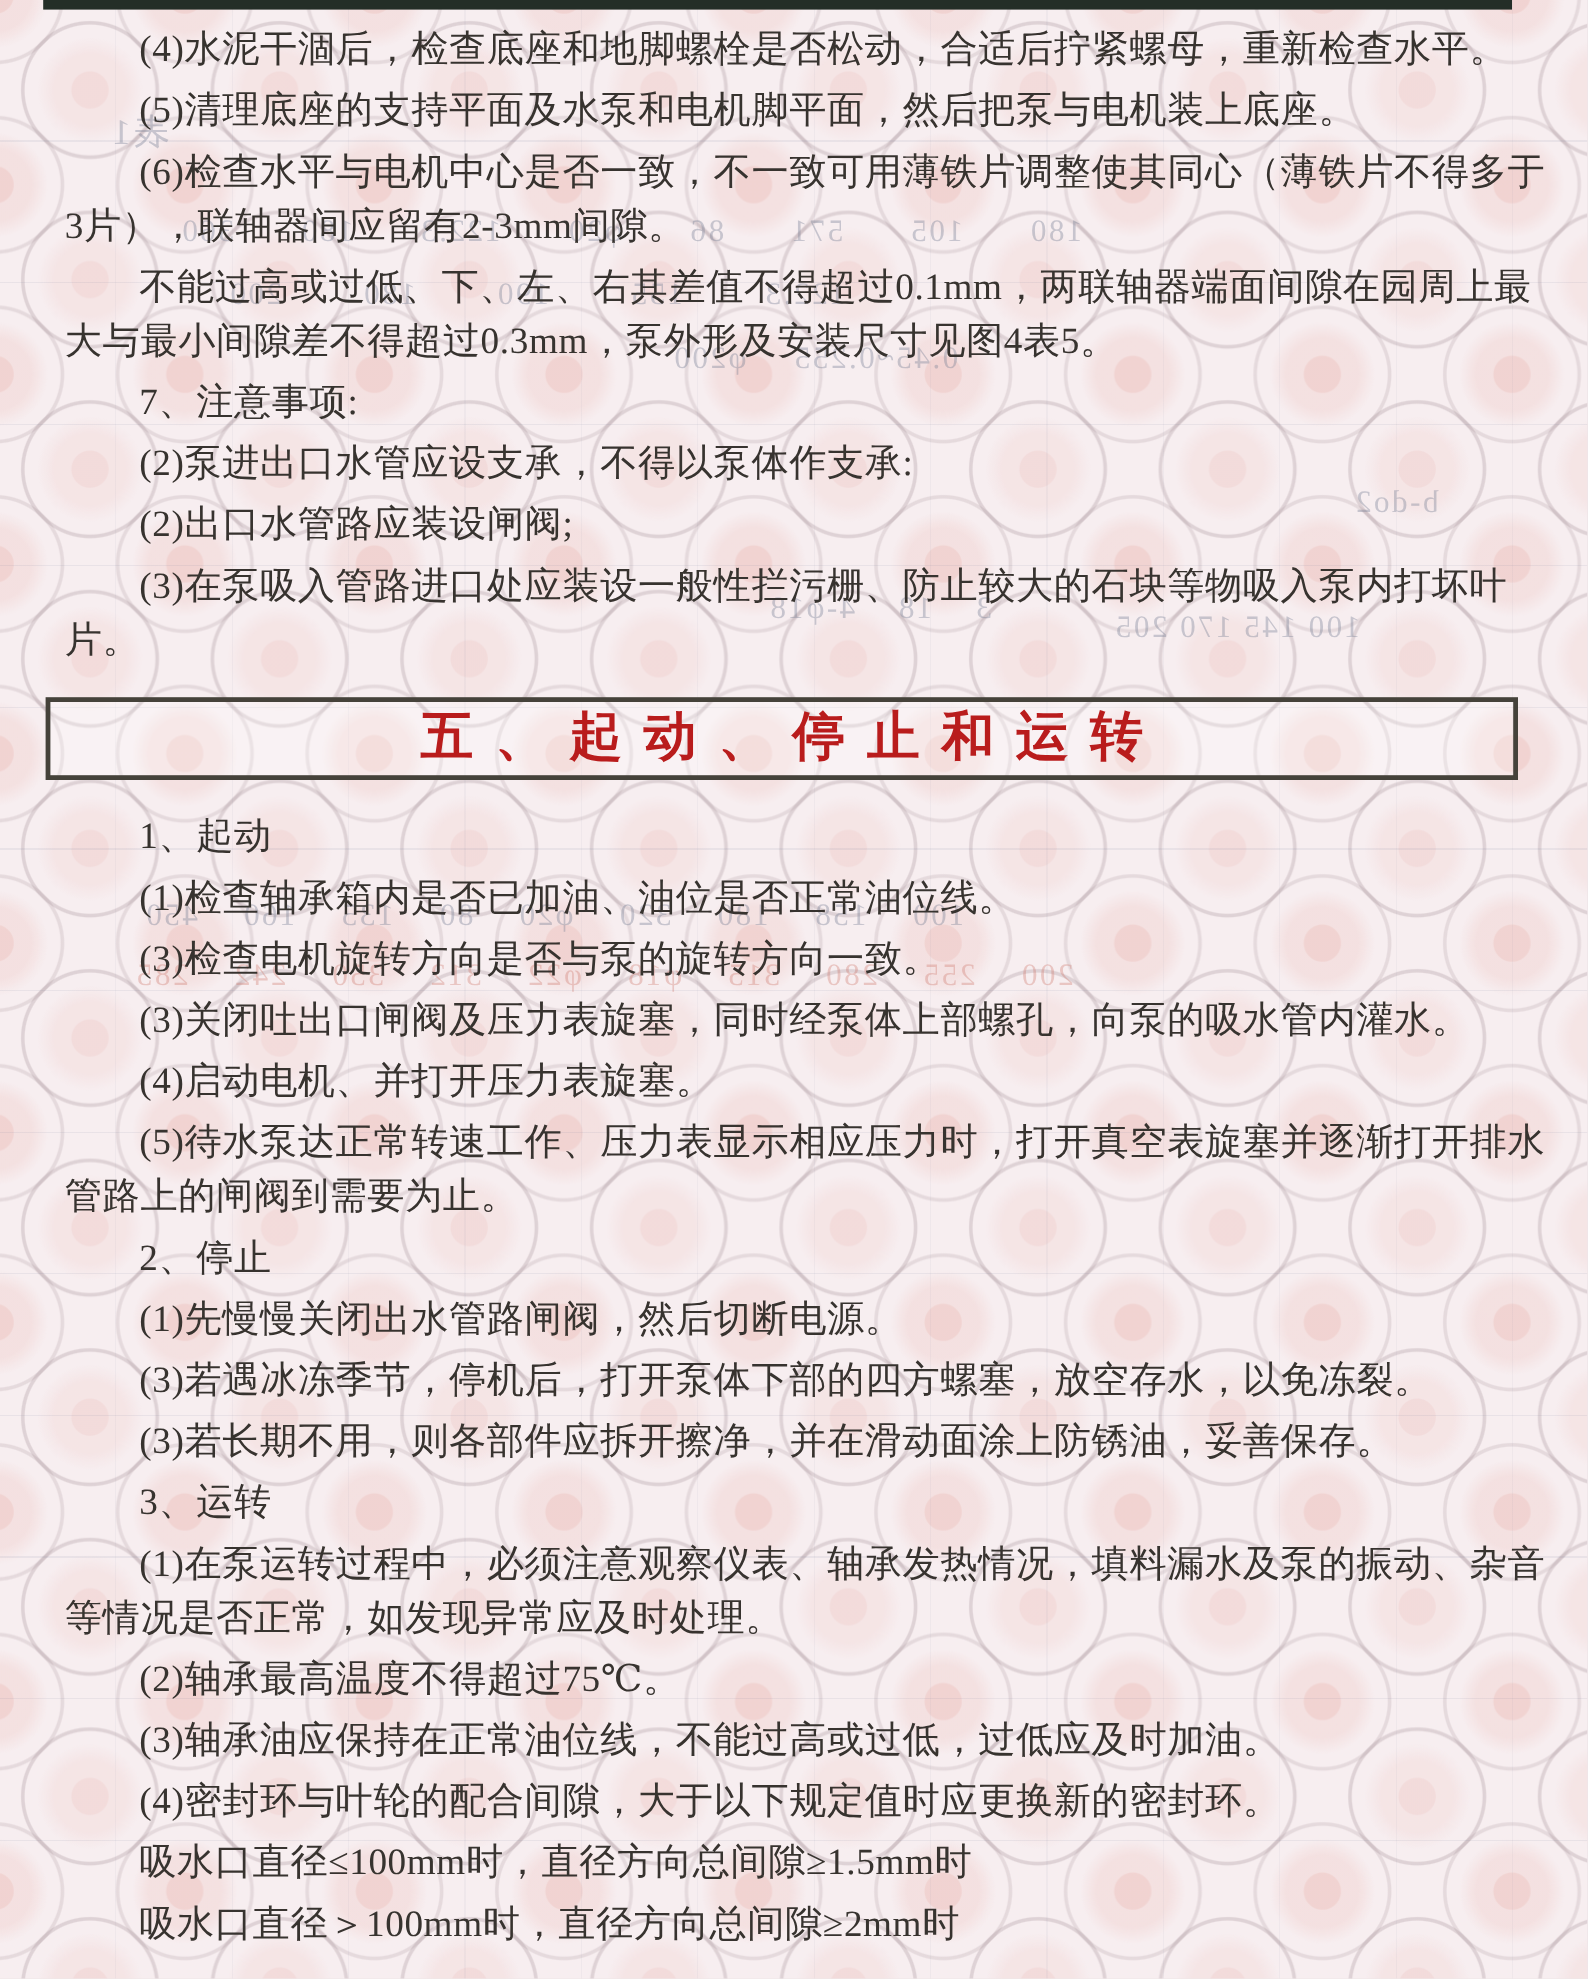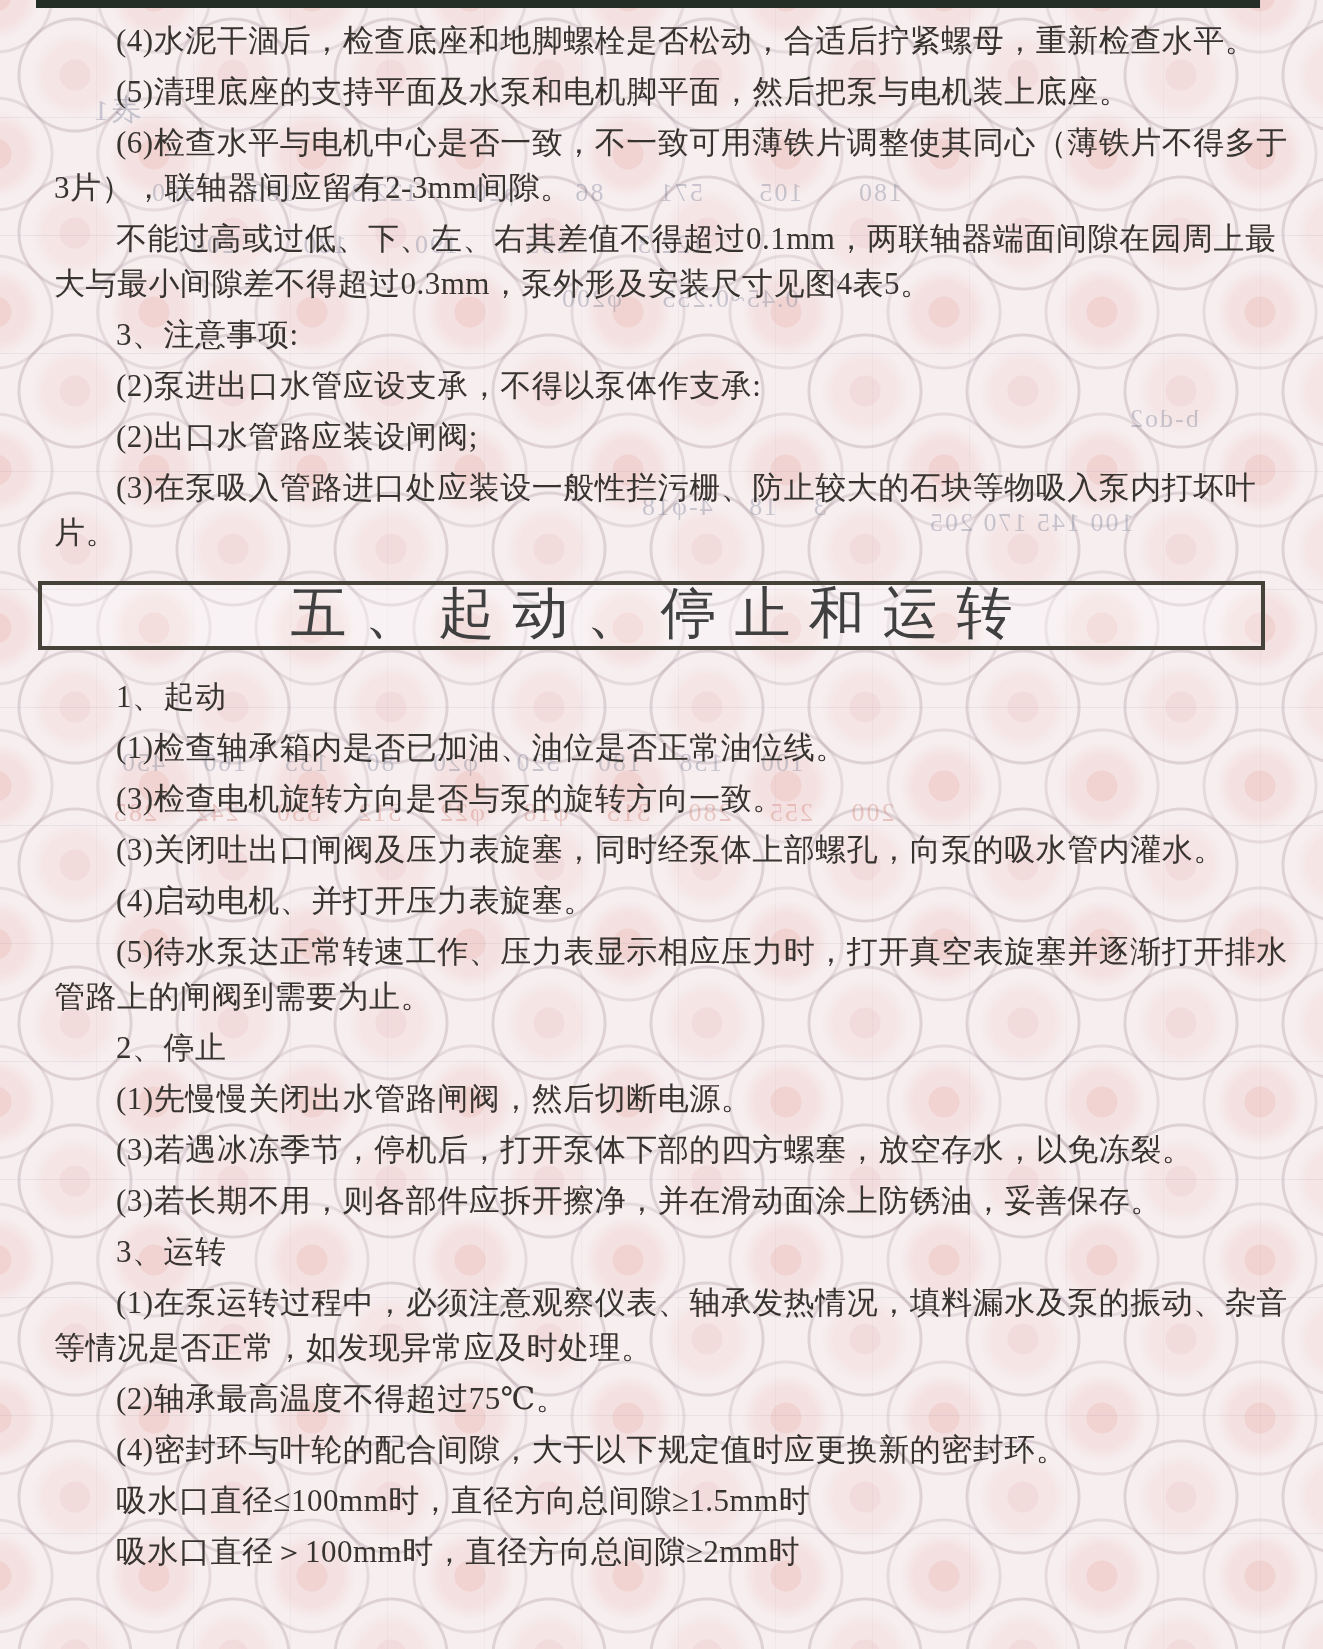--- a/index.html
+++ b/index.html
@@ -48,24 +48,24 @@
   .content p{margin:0 0 6px 16px;text-indent:2em;}
   .heading-box{
     border:4px solid #45423a;
     margin:26px 28px 24px 0;
     padding:6px 0 10px 0;
     text-align:center;
     background:rgba(255,255,255,0.25);
   }
   .heading-box h1{
     margin:0;
-    font-size:56px;
-    font-weight:normal;
+    font-size:44px;
+    font-weight:bold;
     letter-spacing:18px;
-    color:#404040;
+    color:#b91c1c;
     text-indent:18px; 
   }
   .ghost{
     position:absolute;
     transform:scaleX(-1);
     color:rgba(120,128,150,0.38);
     font-size:26px;
     letter-spacing:2px;
     white-space:nowrap;
     pointer-events:none;
@@ -90,21 +90,21 @@
   <span class="ghost red" style="top:798px;left:112px;word-spacing:28px;">200  255  280  315  φ18  φ22  312  350  242  285</span>
 
   <div class="scan-band"></div>
 
   <div class="content">
 
     <p>(4)水泥干涸后，检查底座和地脚螺栓是否松动，合适后拧紧螺母，重新检查水平。</p>
     <p>(5)清理底座的支持平面及水泵和电机脚平面，然后把泵与电机装上底座。</p>
     <p>(6)检查水平与电机中心是否一致，不一致可用薄铁片调整使其同心（薄铁片不得多于3片），联轴器间应留有2-3mm间隙。</p>
     <p>不能过高或过低、下、左、右其差值不得超过0.1mm，两联轴器端面间隙在园周上最大与最小间隙差不得超过0.3mm，泵外形及安装尺寸见图4表5。</p>
-    <p>3、注意事项:</p>
+    <p>7、注意事项:</p>
     <p>(2)泵进出口水管应设支承，不得以泵体作支承:</p>
     <p>(2)出口水管路应装设闸阀;</p>
     <p>(3)在泵吸入管路进口处应装设一般性拦污栅、防止较大的石块等物吸入泵内打坏叶片。</p>
 
     <div class="heading-box">
       <h1>五、起动、停止和运转</h1>
     </div>
 
     <p>1、起动</p>
     <p>(1)检查轴承箱内是否已加油、油位是否正常油位线。</p>
@@ -112,18 +112,19 @@
     <p>(3)关闭吐出口闸阀及压力表旋塞，同时经泵体上部螺孔，向泵的吸水管内灌水。</p>
     <p>(4)启动电机、并打开压力表旋塞。</p>
     <p>(5)待水泵达正常转速工作、压力表显示相应压力时，打开真空表旋塞并逐渐打开排水管路上的闸阀到需要为止。</p>
     <p>2、停止</p>
     <p>(1)先慢慢关闭出水管路闸阀，然后切断电源。</p>
     <p>(3)若遇冰冻季节，停机后，打开泵体下部的四方螺塞，放空存水，以免冻裂。</p>
     <p>(3)若长期不用，则各部件应拆开擦净，并在滑动面涂上防锈油，妥善保存。</p>
     <p>3、运转</p>
     <p>(1)在泵运转过程中，必须注意观察仪表、轴承发热情况，填料漏水及泵的振动、杂音等情况是否正常，如发现异常应及时处理。</p>
     <p>(2)轴承最高温度不得超过75℃。</p>
+    <p>(3)轴承油应保持在正常油位线，不能过高或过低，过低应及时加油。</p>
     <p>(4)密封环与叶轮的配合间隙，大于以下规定值时应更换新的密封环。</p>
     <p>吸水口直径≤100mm时，直径方向总间隙≥1.5mm时</p>
     <p>吸水口直径＞100mm时，直径方向总间隙≥2mm时</p>
 
   </div>
 </div>
 
 </body></html>

